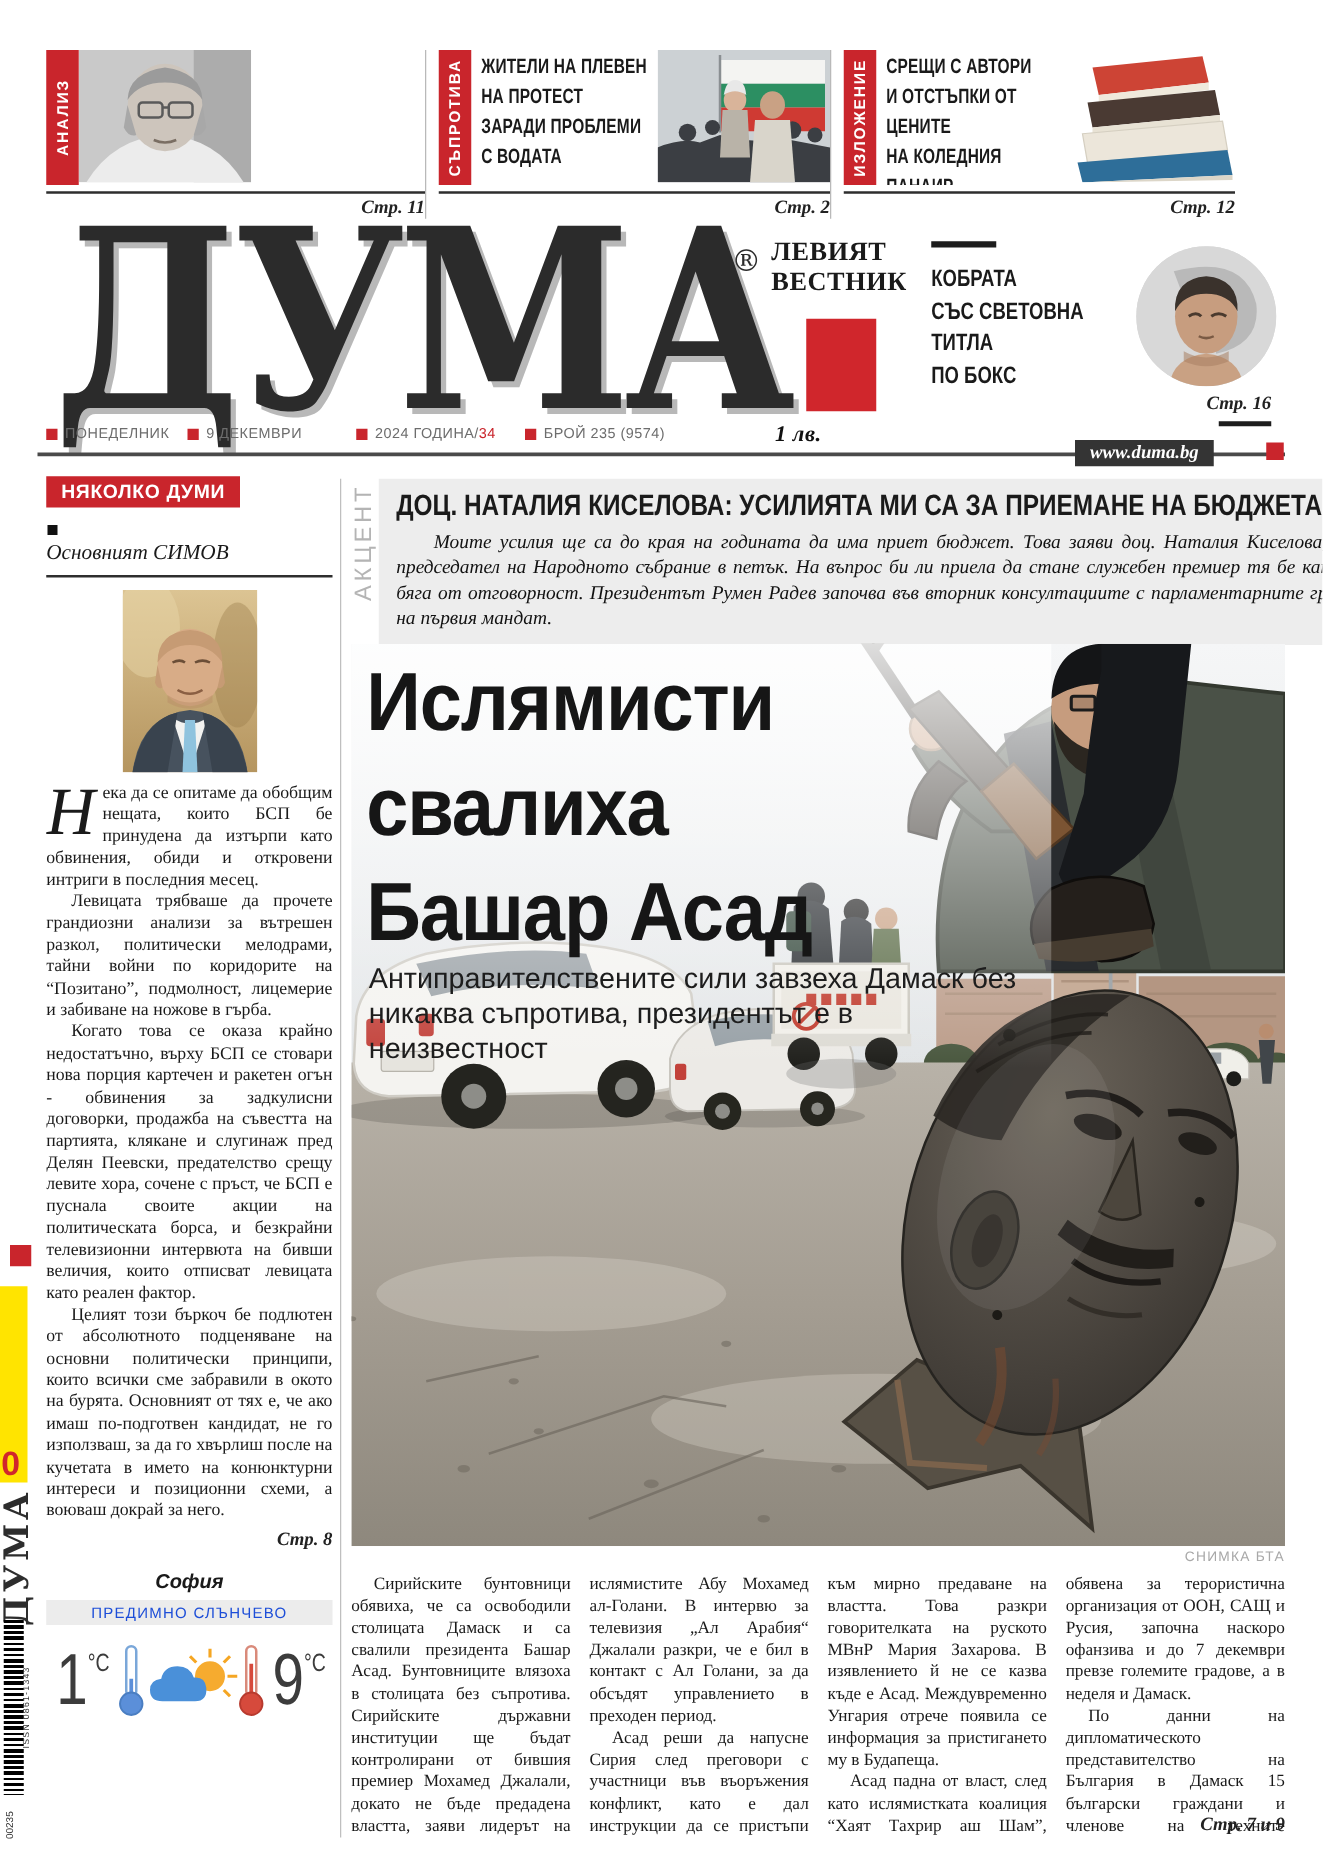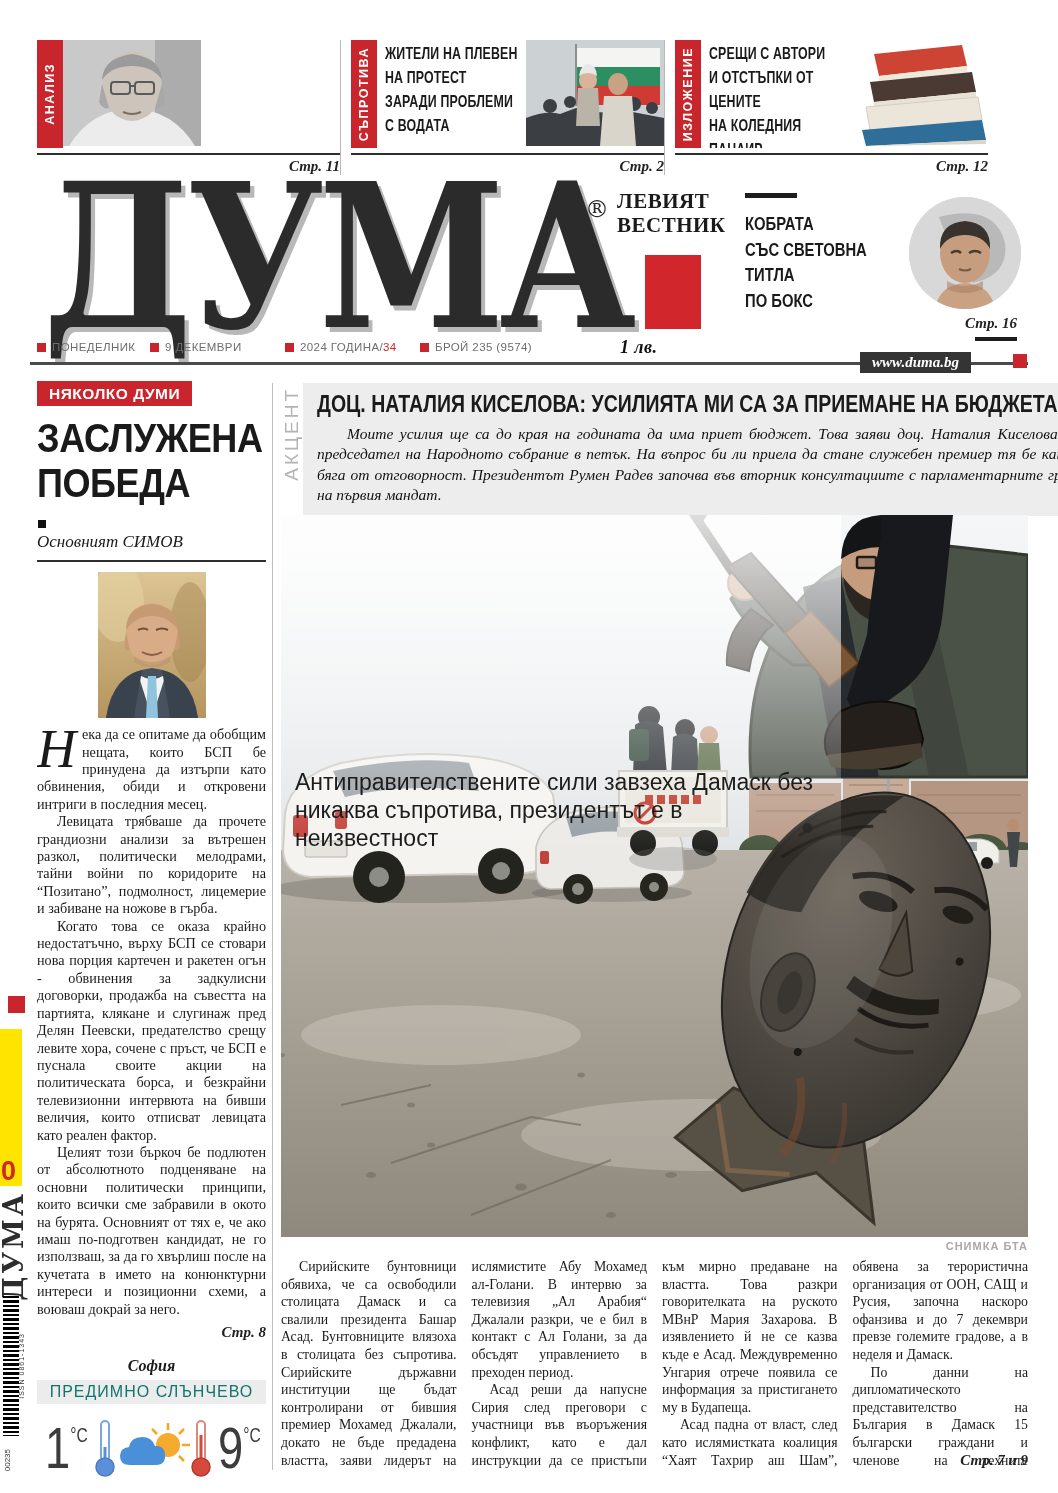--- a/index.html
+++ b/index.html
@@ -68,23 +68,23 @@
   .op-photo{width:108px;height:146px;margin:10px auto 8px;overflow:hidden;}
   .op-text{font-family:"Liberation Serif",serif;font-size:14.2px;line-height:17.4px;
            text-align:justify;height:596px;overflow:hidden;}
   .op-text p{margin:0;text-indent:20px;}
   .op-text p.lede{text-indent:0;}
   .op-text p.lede::first-letter{float:left;font-style:italic;font-size:54px;line-height:.76;
            padding:3px 6px 0 0;font-family:"Liberation Serif",serif;}
   .op-page{margin-top:2px;}
   
   .weather{margin-top:16px;}
-  .w-city{text-align:center;font-family:Liberation Serif, serif;font-weight:bold;font-style:italic;
+  .w-city{text-align:center;font-family:Liberation Sans, sans-serif;font-weight:bold;font-style:italic;
           font-size:16px;}
-  .w-band{margin-top:5px;background:#ececec;color:#0f766e;text-align:center;font-size:16px;
+  .w-band{margin-top:5px;background:#ececec;color:#1d4ed8;text-align:center;font-size:12px;
           letter-spacing:1px;padding:3px 0;}
   .w-row{display:flex;align-items:center;justify-content:space-between;margin-top:10px;padding:0 2px;}
   .w-temp{font-size:58px;color:#3c3c3c;transform:scaleX(.78);transform-origin:50% 50%;
           font-weight:normal;white-space:nowrap;}
   .w-unit{font-size:20px;vertical-align:26px;color:#3c3c3c;}
   
   .vdivider{left:272px;top:383px;width:1px;height:1087px;background:#bfbfbf;}
   .akcent{left:281px;top:383px;width:747px;}
   .ak-flex{display:flex;}
   .ak-label{width:34px;display:flex;align-items:flex-start;justify-content:center;padding-top:4px;}
@@ -96,21 +96,21 @@
   .ak-body{margin-top:6px;font-family:"Liberation Serif",serif;font-style:italic;font-size:15.5px;
            line-height:1.32;text-align:justify;text-indent:30px;color:#111;}
   .ak-page{margin-top:4px;}
   
   .photo{left:281px;top:515px;width:747px;height:722px;overflow:hidden;}
   .lead-hl{left:293px;top:519px;}
   .lead-hl .hl{font-weight:bold;font-size:66px;line-height:84px;letter-spacing:-1px;
                white-space:nowrap;transform:scaleX(.92);transform-origin:0 0;color:#161616;}
   .lead-deck{left:295px;top:768px;width:520px;font-size:23px;line-height:1.22;color:#1d1d1d;}
   .credit{left:281px;top:1240px;width:747px;text-align:right;font-size:11px;color:#a8a8a8;
-          letter-spacing:1px;font-weight:bold;}
+          letter-spacing:1px;}
   .article{left:281px;top:1258px;width:747px;height:214px;column-count:4;column-gap:15px;
            font-family:"Liberation Serif",serif;font-size:13.8px;line-height:17.6px;
            text-align:justify;overflow:hidden;}
   .article p{margin:0;text-indent:18px;}
   .art-page{left:281px;top:1452px;width:747px;}
   
   .spine-redsq{left:8px;top:996px;width:17px;height:17px;background:#c9252c;}
   .spine-yellow{left:0;top:1029px;width:22px;height:157px;background:#ffe400;}
   .spine-zero{left:1px;top:1156px;font-weight:bold;font-size:27px;color:#d0262c;}
   .spine-duma{left:-2px;top:1196px;height:100px;display:flex;align-items:center;}
@@ -272,23 +272,20 @@
         <span>БРОЙ 235 (9574)</span>
       </div>
     <div class="abs price">1 лв.</div>
   </div>
   <div class="abs main-rule"></div>
   <div class="abs www-box">www.duma.bg</div>
   <div class="abs www-sq"></div>
 
   <div class="abs sidebar">
     <span class="kicker">НЯКОЛКО ДУМИ</span>
-    <div class="op-title">
-        <div class="sqz">ЗАСЛУЖЕНА ПОБЕДА</div>
-      </div>
     <div class="op-bullet"></div>
     <div class="op-author">Основният СИМОВ</div>
     <div class="op-rule"></div>
     <div class="op-photo">
       <svg viewBox="0 0 108 146" width="108" height="146">
         <defs>
             <linearGradient id="gold" x1="0" y1="0" x2="0" y2="1">
           <stop offset="0" stop-color="#dcc493"></stop>
               <stop offset="1" stop-color="#b5955f"></stop>
             </linearGradient>
@@ -560,20 +557,25 @@
       <g>
         <path d="M600,0 L672,0 L662,96 Q656,152 618,178 L590,198 Q572,202 566,184 L586,120 Q592,58 600,22 Z" fill="#17191c"></path>
         <path d="M560,196 Q538,216 546,240 L600,254 Q638,254 642,224 L634,194 Q598,178 560,196 Z" fill="#241f1b" stroke="#0f0d0b" stroke-width="2"></path>
         <path d="M546,240 L640,228 L642,242 Q600,260 550,252 Z" fill="#463c30"></path>
       </g>
 
       <rect x="0" y="0" width="560" height="340" fill="url(#fade)"></rect>
     </svg>
   </div>
 
+  <div class="abs lead-hl">
+    <div class="hl">Ислямисти</div>
+    <div class="hl">свалиха</div>
+    <div class="hl">Башар Асад</div>
+  </div>
   <div class="abs lead-deck">Антиправителствените сили завзеха Дамаск без никаква съпротива, президентът е в неизвестност</div>
 
   <div class="abs credit">СНИМКА БТА</div>
 
   <div class="abs article">
     <p>Сирийските бунтовници обявиха, че са освободили столицата Дамаск и са свалили президента Башар Асад. Бунтовниците влязоха в столицата без съпротива. Сирийските държавни институции ще бъдат контролирани от бившия премиер Мохамед Джалали, докато не бъде предадена властта, заяви лидерът на ислямистите Абу Мохамед ал-Голани. В интервю за телевизия „Ал Арабия“ Джалали разкри, че е бил в контакт с Ал Голани, за да обсъдят управлението в преходен период.</p>
     <p>Асад реши да напусне Сирия след преговори с участници във въоръжения конфликт, като е дал инструкции да се пристъпи към мирно предаване на властта. Това разкри говорителката на руското МВнР Мария Захарова. В изявлението й не се казва къде е Асад. Междувременно Унгария отрече появила се информация за пристигането му в Будапеща.</p>
     <p>Асад падна от власт, след като ислямистката коалиция “Хаят Тахрир аш Шам”, обявена за терористична организация от ООН, САЩ и Русия, започна наскоро офанзива и до 7 декември превзе големите градове, а в неделя и Дамаск.</p>
     <p>По данни на дипломатическото представителство на България в Дамаск 15 български граждани и членове на техните семейства са потърсили съдействие за извеждане от страната. По информация на местните власти 71 български граждани пребивават продължително или постоянно в Сирия.</p>
   </div>

